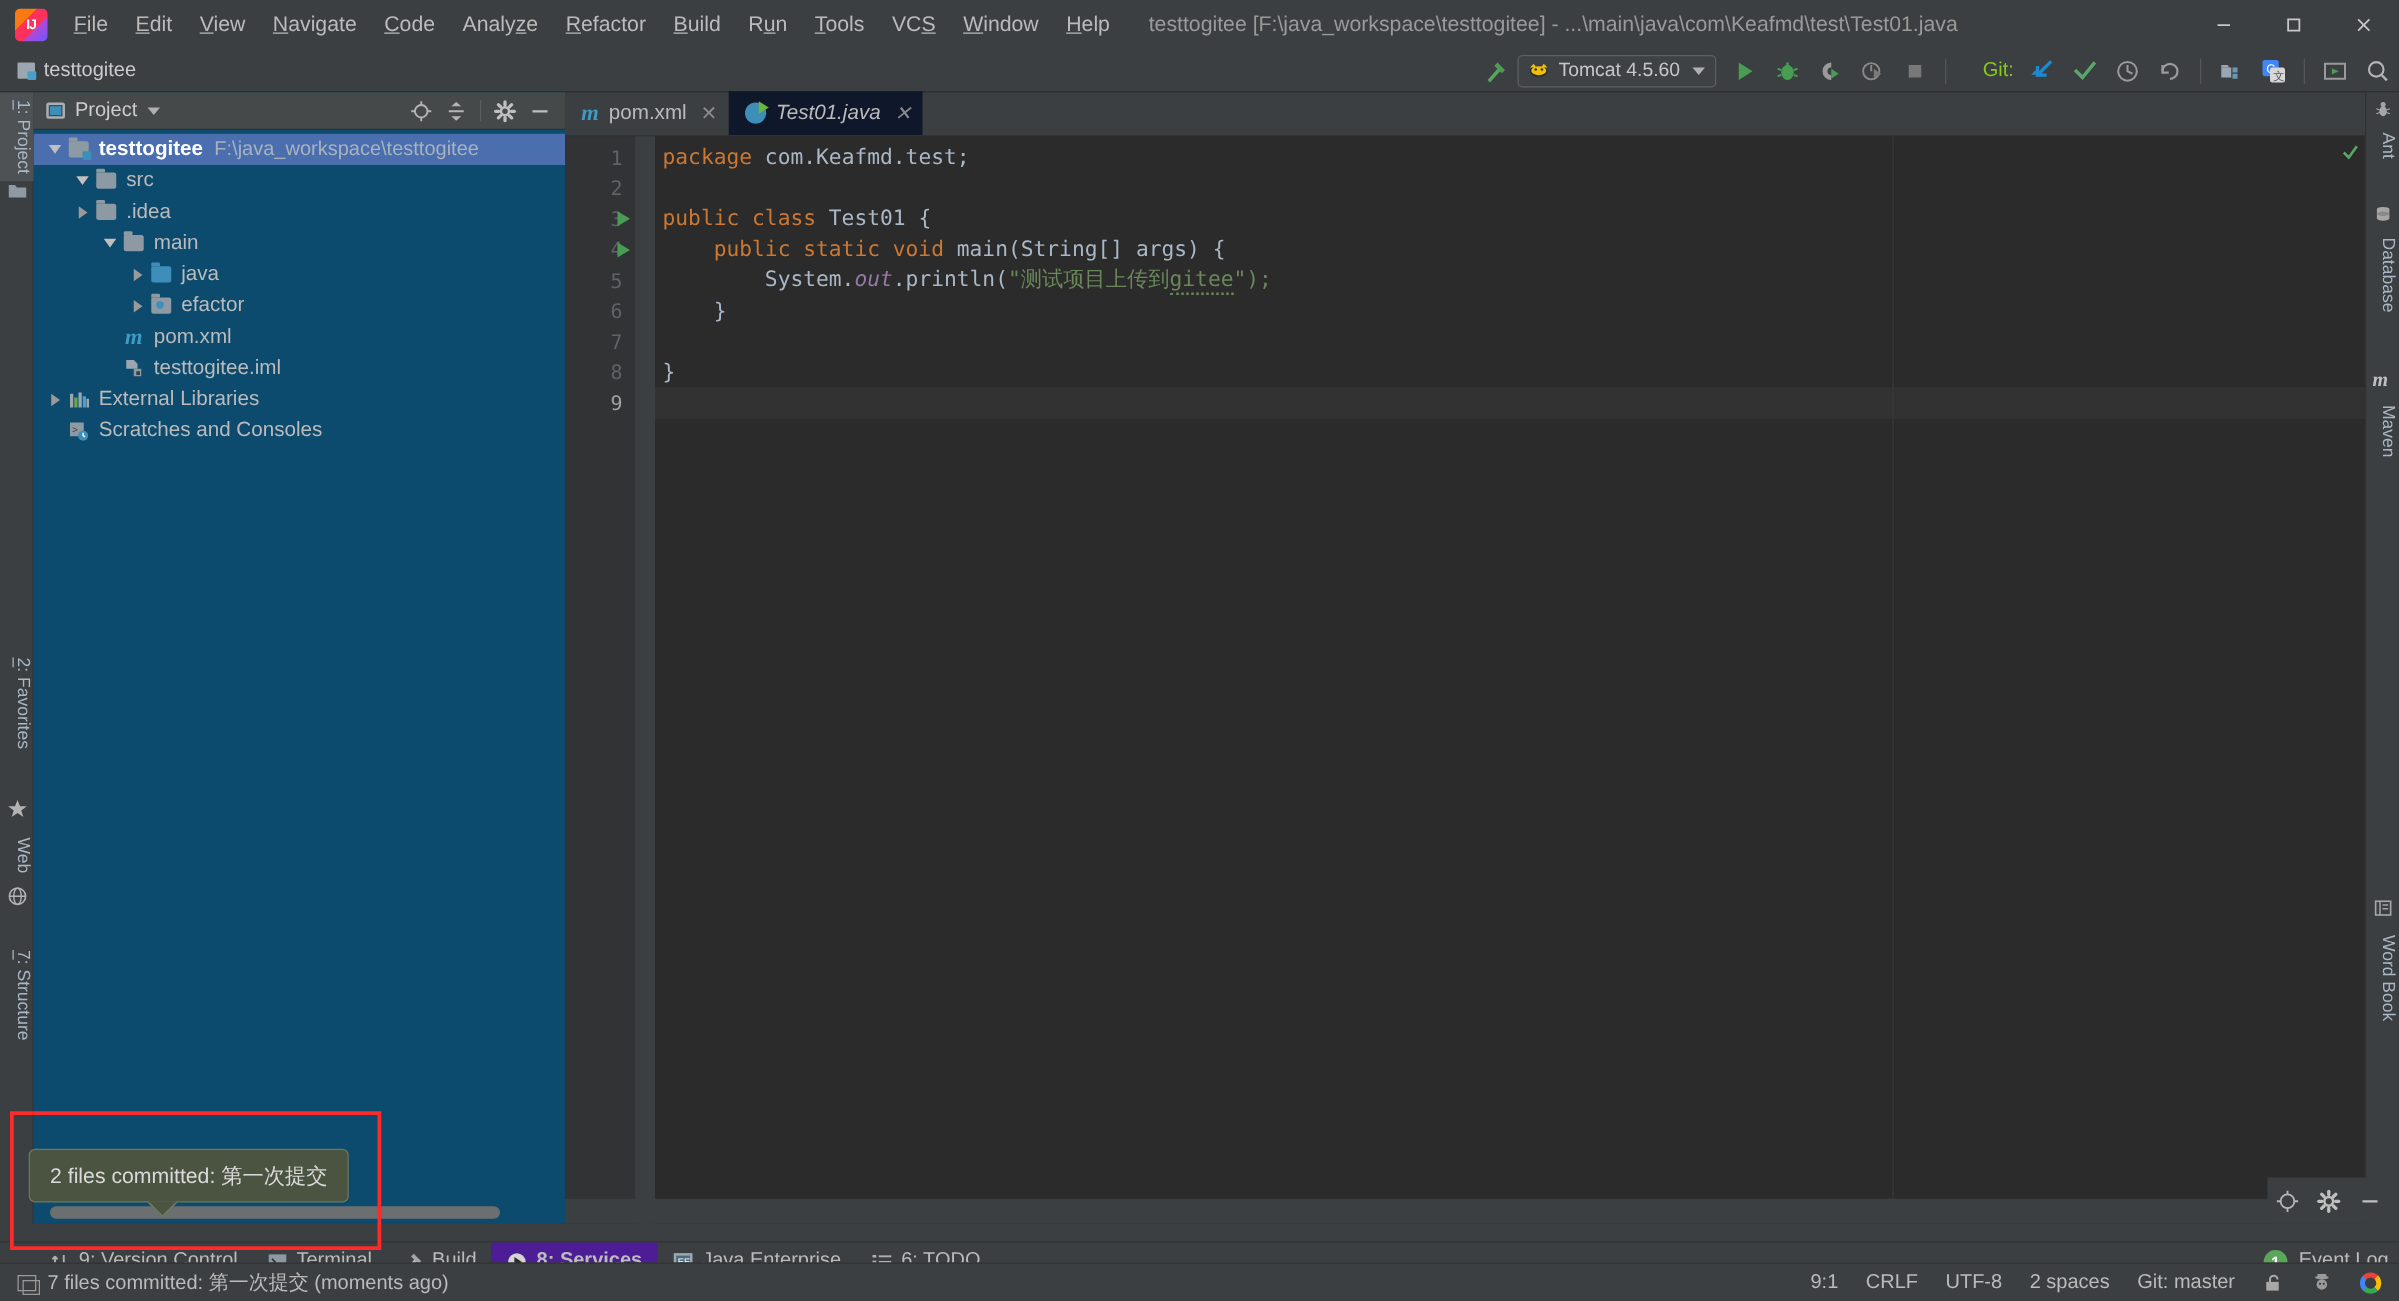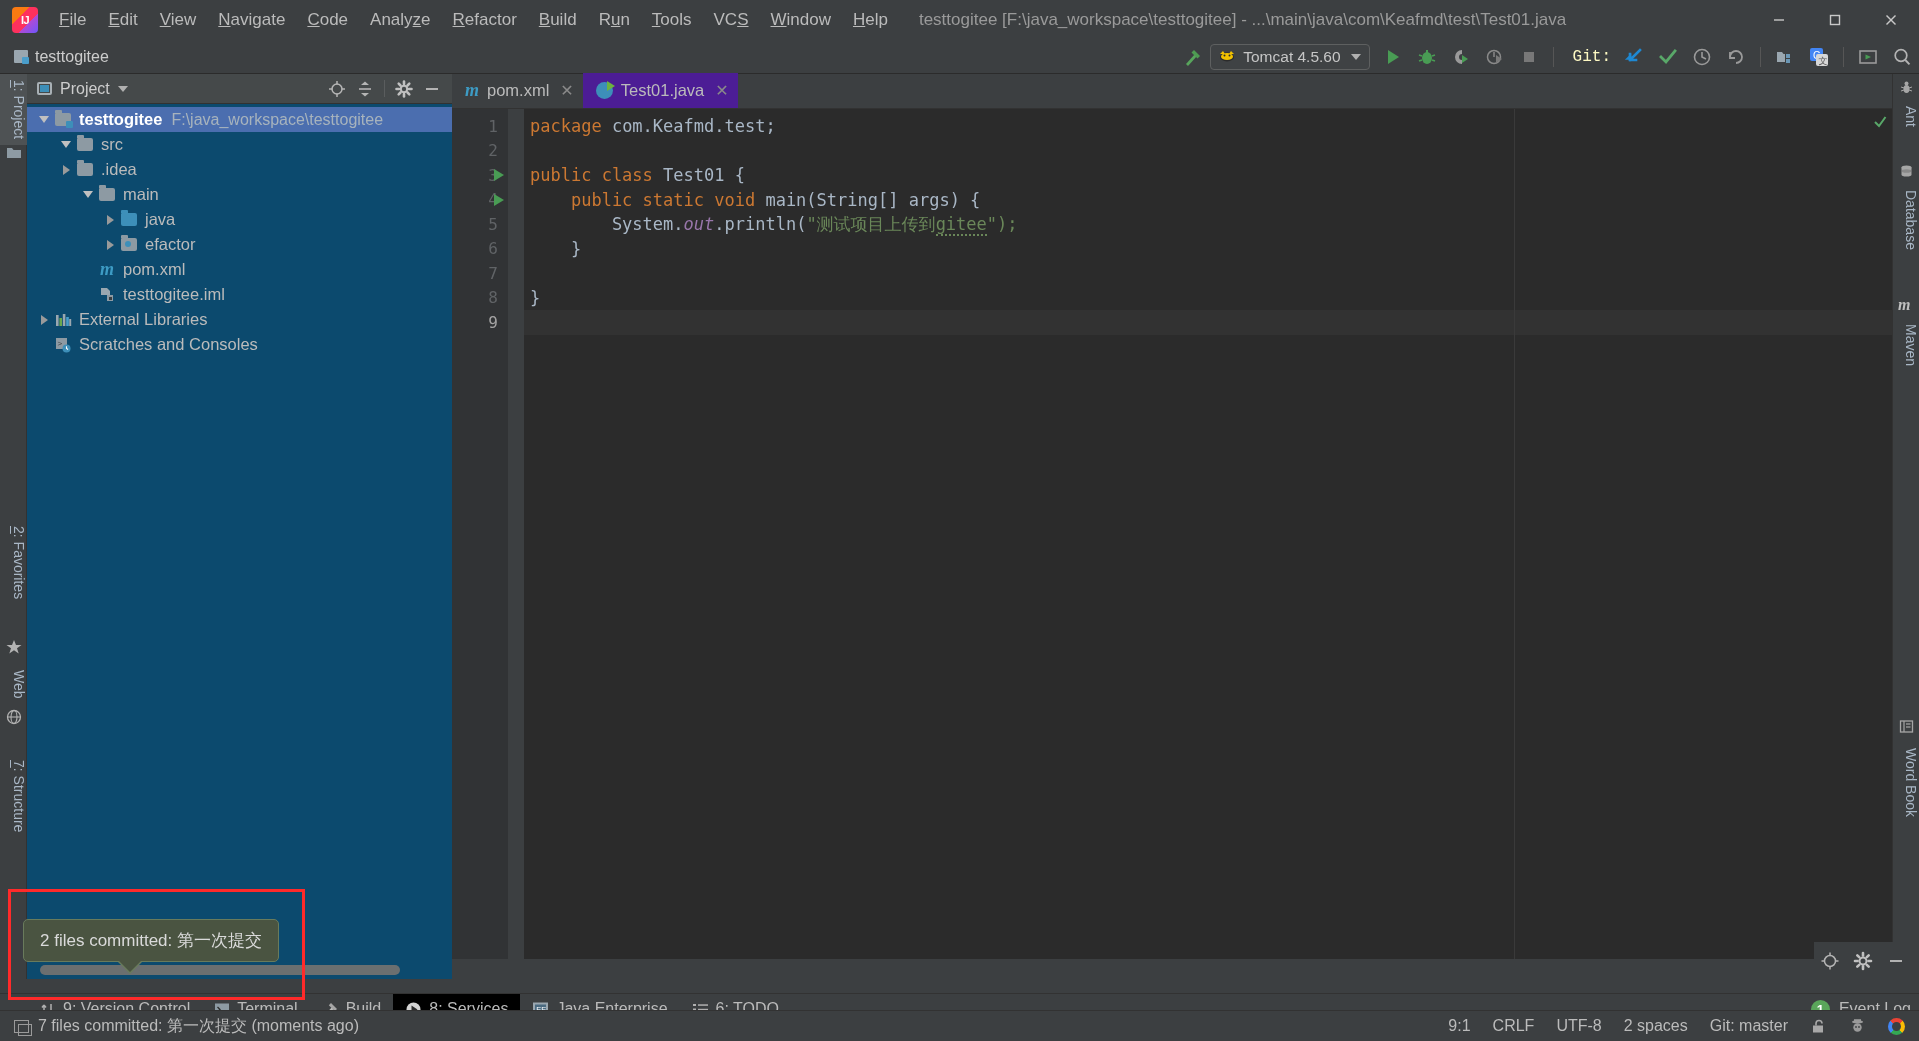--- a/index.html
+++ b/index.html
@@ -75,21 +75,21 @@
   #runcfg {
     display: flex; align-items: center; height: 26px;
     border: 1px solid #5e6060; border-radius: 4px; background: #3f4244;
     padding: 0 8px 0 7px; margin-right: 6px;
   }
   #runcfg-label { font-size: 15.5px; color: #c6c6c6; margin: 0 10px 0 7px; }
   .caret-down {
     width: 0; height: 0; border-left: 5px solid transparent;
     border-right: 5px solid transparent; border-top: 6px solid #b0b0b0;
   }
-  #git-label { font-size: 16px; color: #fef9c3; margin: 0 6px 0 12px; font-family: Liberation Mono, monospace; }
+  #git-label { font-size: 16px; color: #84cc16; margin: 0 6px 0 22px; }
 
   
   #left-strip {
     position: absolute; left: 0; top: 74px; width: 27px; bottom: 62px;
     background: #3c3f41; border-right: 1px solid #323232;
   }
   .vtab {
     position: absolute; left: 0; width: 27px;
     writing-mode: vertical-rl; font-size: 14px; color: #a9b7c6;
     padding: 6px 0; white-space: nowrap; text-align: left;
@@ -176,21 +176,21 @@
     background: #2b2b2b;
   }
   #tabbar {
     height: 35px; background: #3c3f41; display: flex; align-items: flex-end;
     border-bottom: 1px solid #323232;
   }
   .etab {
     height: 35px; display: flex; align-items: center; padding: 0 9px 0 13px;
     font-size: 16.5px; color: #bbbbbb; position: relative; gap: 8px;
   }
-  .etab.active { background: #4c1d95; }
+  .etab.active { background: #0f172a; font-style: italic; }
   .etab .close { color: #8a8a8a; font-size: 16px; margin-left: 3px; }
   .m-ico { color: #3d9bc4; font-style: italic; font-weight: bold; font-size: 18px; font-family:"Liberation Serif",serif;}
   .c-ico {
     width: 17px; height: 17px; border-radius: 50%; background: #3d8fb9;
     position: relative;
   }
   .c-ico::after {
     content:""; position:absolute; right:-2px; top:-1px;
     width:0;height:0;border-top:5px solid transparent;border-bottom:5px solid transparent;
     border-left:8px solid #6cb33f;
@@ -250,21 +250,21 @@
   
   #bottom-bar {
     position: absolute; left: 0; right: 0; bottom: 17px; height: 31px;
     background: #3c3f41; display: flex; align-items: center;
     border-top: 1px solid #323232;
   }
   .btab {
     display:flex; align-items:center; gap:7px; height:31px; padding: 0 12px;
     font-size: 16px; color: #bbbbbb; white-space: nowrap;
   }
-  .btab.sel { background: #000000; }
+  .btab.sel { background: #4c1d95; font-weight: bold; }
   .btab .u { text-decoration: underline; }
   #bottom-right { margin-left:auto; display:flex; align-items:center; padding-right: 8px;}
   #evt-badge {
     width: 19px; height: 19px; border-radius: 50% 50% 2px 50%; background: #5aa65a;
     color:#fff; font-size: 13px; display:flex;align-items:center;justify-content:center;
     font-weight: bold;
   }
   #bottom-strip-right {
     position:absolute; right: 0; bottom: 62px; height: 37px; width: 105px;
     display: flex; align-items: center; justify-content: flex-end; gap: 2px;

